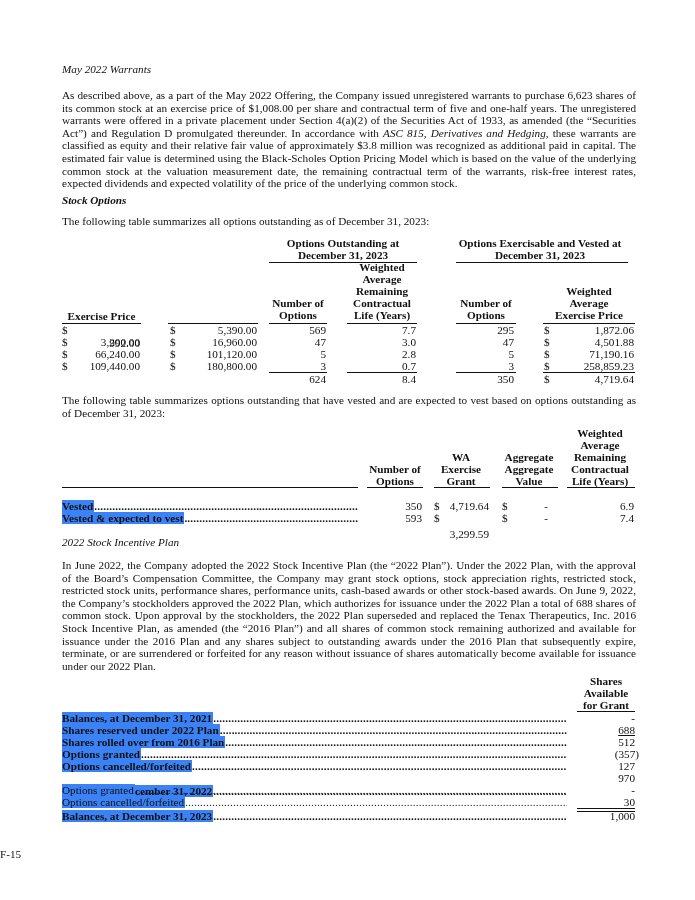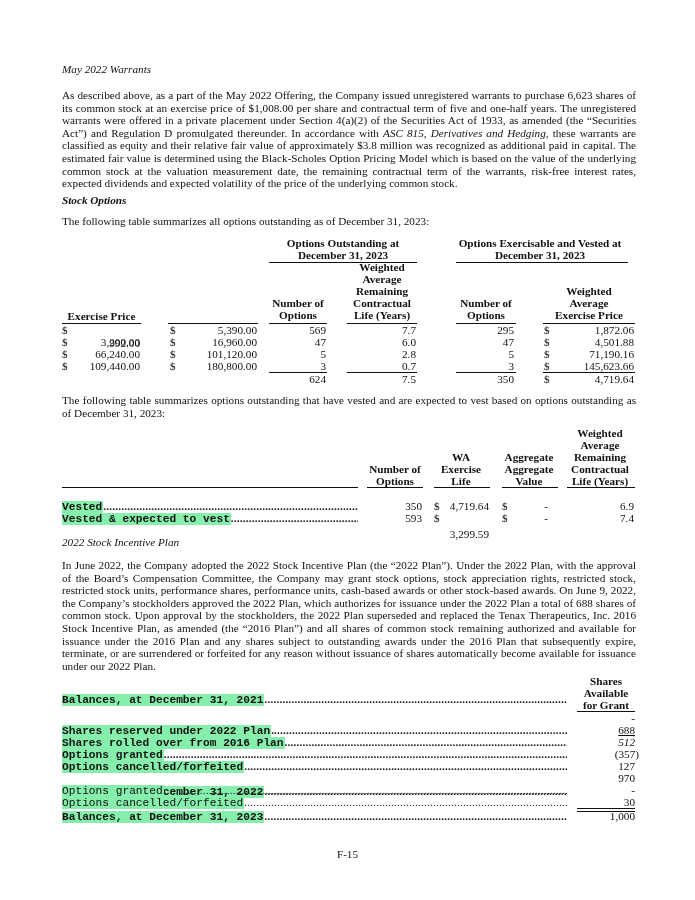--- a/index.html
+++ b/index.html
@@ -14,26 +14,26 @@
   .abs { position: absolute; }
   .italic { font-style: italic; }
   .bold { font-weight: bold; }
   .para { text-align: justify; text-align-last: left; }
   .hdr { font-weight: bold; text-align: center; line-height: 12px; }
   .num { text-align: right; white-space: nowrap; }
   .cell { position: absolute; white-space: nowrap; }
   .rule { position: absolute; height: 0; border-top: 1px solid #111; }
   .dbl { position: absolute; height: 2px; border-top: 1px solid #111; border-bottom: 1px solid #111; }
   .leader { position: absolute; overflow: hidden; white-space: nowrap; }
-  .leader-label { background: #86efac; padding-right: 1px; font-family: Liberation Mono, monospace; }
+  .leader-label { background: #3b82f6; padding-right: 1px; }
   .dots::after {
     content: "........................................................................................................................................................................................................................................................................";
     letter-spacing: 0.2px;
   }
-  .footer { position: absolute; left: 0; width: 695px; top: 848px; text-align: center; }
+  .footer { position: absolute; left: 0; width: 695px; top: 848px; text-align: left; }
 </style>
 </head>
 <body>
 
 <div class="page">
 
   <div class="abs italic" style="left:0; top:63px;">May 2022 Warrants</div>
   <div class="abs para" style="left:0; top:89px; width:574px;"><span>As described above, as a part of the May 2022 Offering, the Company issued unregistered warrants to purchase 6,623 shares of its common stock at an exercise price of $1,008.00 per share and contractual term of five and one-half years. The unregistered warrants were offered in a private placement under Section 4(a)(2) of the Securities Act of 1933, as amended (the “Securities Act”) and Regulation D promulgated thereunder. In accordance with </span><span class="italic">ASC 815, Derivatives and Hedging</span><span>, these warrants are classified as equity and their relative fair value of approximately $3.8 million was recognized as additional paid in capital. The estimated fair value is determined using the Black-Scholes Option Pricing Model which is based on the value of the underlying common stock at the valuation measurement date, the remaining contractual term of the warrants, risk-free interest rates, expected dividends and expected volatility of the price of the underlying common stock.</span></div>
 
   <div class="abs italic bold" style="left:0; top:194px;">Stock Options</div>
@@ -93,21 +93,21 @@
       <span class="cell num" style="left:394px; top:324px; width:58px;">295</span>
       <span class="cell" style="left:482px; top:324px;">$</span>
       <span class="cell num" style="left:494px; top:324px; width:78px;">1,872.06</span>
     </div>
     <div>
       <span class="cell" style="left:0; top:336px;">$</span>
       <span class="cell num" style="left:10px; top:336px; width:68px;">3,200.00</span>
       <span class="cell" style="left:108px; top:336px;">$</span>
       <span class="cell num" style="left:120px; top:336px; width:75px;">16,960.00</span>
       <span class="cell num" style="left:207px; top:336px; width:57px;">47</span>
-      <span class="cell num" style="left:285px; top:336px; width:69px;">6.0</span>
+      <span class="cell num" style="left:285px; top:336px; width:69px;">3.0</span>
       <span class="cell num" style="left:394px; top:336px; width:58px;">47</span>
       <span class="cell" style="left:482px; top:336px;">$</span>
       <span class="cell num" style="left:494px; top:336px; width:78px;">4,501.88</span>
     </div>
     <div>
       <span class="cell" style="left:0; top:348px;">$</span>
       <span class="cell num" style="left:10px; top:348px; width:68px;">66,240.00</span>
       <span class="cell" style="left:108px; top:348px;">$</span>
       <span class="cell num" style="left:120px; top:348px; width:75px;">101,120.00</span>
       <span class="cell num" style="left:207px; top:348px; width:57px;">5</span>
@@ -118,50 +118,50 @@
     </div>
     <div>
       <span class="cell" style="left:0; top:360px;">$</span>
       <span class="cell num" style="left:10px; top:360px; width:68px;">109,440.00</span>
       <span class="cell" style="left:108px; top:360px;">$</span>
       <span class="cell num" style="left:120px; top:360px; width:75px;">180,800.00</span>
       <span class="cell num" style="left:207px; top:360px; width:57px;">3</span>
       <span class="cell num" style="left:285px; top:360px; width:69px;">0.7</span>
       <span class="cell num" style="left:394px; top:360px; width:58px;">3</span>
       <span class="cell" style="left:482px; top:360px;">$</span>
-      <span class="cell num" style="left:494px; top:360px; width:78px;">145,623.66</span>
+      <span class="cell num" style="left:494px; top:360px; width:78px;">258,859.23</span>
     </div>
     <div class="rule" style="left:207px; top:372px; width:58px;"></div>
     <div class="rule" style="left:285px; top:372px; width:70px;"></div>
     <div class="rule" style="left:394px; top:372px; width:60px;"></div>
     <div class="rule" style="left:481px; top:372px; width:92px;"></div>
     <div>
       <span class="cell num" style="left:207px; top:373px; width:57px;">624</span>
-      <span class="cell num" style="left:285px; top:373px; width:69px;">7.5</span>
+      <span class="cell num" style="left:285px; top:373px; width:69px;">8.4</span>
       <span class="cell num" style="left:394px; top:373px; width:58px;">350</span>
       <span class="cell" style="left:482px; top:373px;">$</span>
       <span class="cell num" style="left:494px; top:373px; width:78px;">4,719.64</span>
     </div>
   </div>
 
   <div class="abs para" style="left:0; top:394px; width:574px;">The following table summarizes options outstanding that have vested and are expected to vest based on options outstanding as of December 31, 2023:</div>
 
   <div>
     <div class="rule" style="left:0; top:487px; width:296px;"></div>
 
     <div class="abs hdr" style="left:302px; top:463px; width:62px;">
       <div>Number of</div>
       <div>Options</div>
     </div>
     <div class="rule" style="left:305px; top:487px; width:56px;"></div>
 
     <div class="abs hdr" style="left:368px; top:451px; width:62px;">
       <div>WA</div>
       <div>Exercise</div>
-      <div>Life</div>
+      <div>Grant</div>
     </div>
     <div class="rule" style="left:372px; top:487px; width:56px;"></div>
 
     <div class="abs hdr" style="left:436px; top:451px; width:62px;">
       <div>Aggregate</div>
       <div>Aggregate</div>
       <div>Value</div>
     </div>
     <div class="rule" style="left:440px; top:487px; width:56px;"></div>
 
@@ -199,30 +199,30 @@
 
   <div>
     <div class="abs hdr" style="left:514px; top:675px; width:60px;">
       <div>Shares</div>
       <div>Available</div>
       <div>for Grant</div>
     </div>
     <div class="rule" style="left:515px; top:711px; width:58px;"></div>
 
     <div>
-      <div class="leader bold" style="left:0; top:693px; width:505px;text-align:center;"><span class="leader-label">Balances, at December 31, 2021</span><span class="dots"></span></div>
+      <div class="leader bold" style="left:0; top:712px; width:505px;text-align:center;"><span class="leader-label">Balances, at December 31, 2021</span><span class="dots"></span></div>
       <span class="cell num" style="left:515px; top:712px; width:58px;">-</span>
     </div>
     <div>
       <div class="leader bold" style="left:0; top:724px; width:505px;"><span class="leader-label">Shares reserved under 2022 Plan</span><span class="dots"></span></div>
       <span class="cell num" style="left:515px; top:724px; width:58px;text-decoration:underline;">688</span>
     </div>
     <div>
       <div class="leader bold" style="left:0; top:736px; width:505px;"><span class="leader-label">Shares rolled over from 2016 Plan</span><span class="dots"></span></div>
-      <span class="cell num" style="left:515px; top:736px; width:58px;font-style:italic;">512</span>
+      <span class="cell num" style="left:515px; top:736px; width:58px;">512</span>
     </div>
     <div>
       <div class="leader bold" style="left:0; top:748px; width:505px;"><span class="leader-label">Options granted</span><span class="dots"></span></div>
       <span class="cell num" style="left:515px; top:748px; width:62px;">(357)</span>
     </div>
     <div>
       <div class="leader bold" style="left:0; top:760px; width:505px;"><span class="leader-label">Options cancelled/forfeited</span><span class="dots"></span></div>
       <span class="cell num" style="left:515px; top:760px; width:58px;">127</span>
     </div>
     <div>

